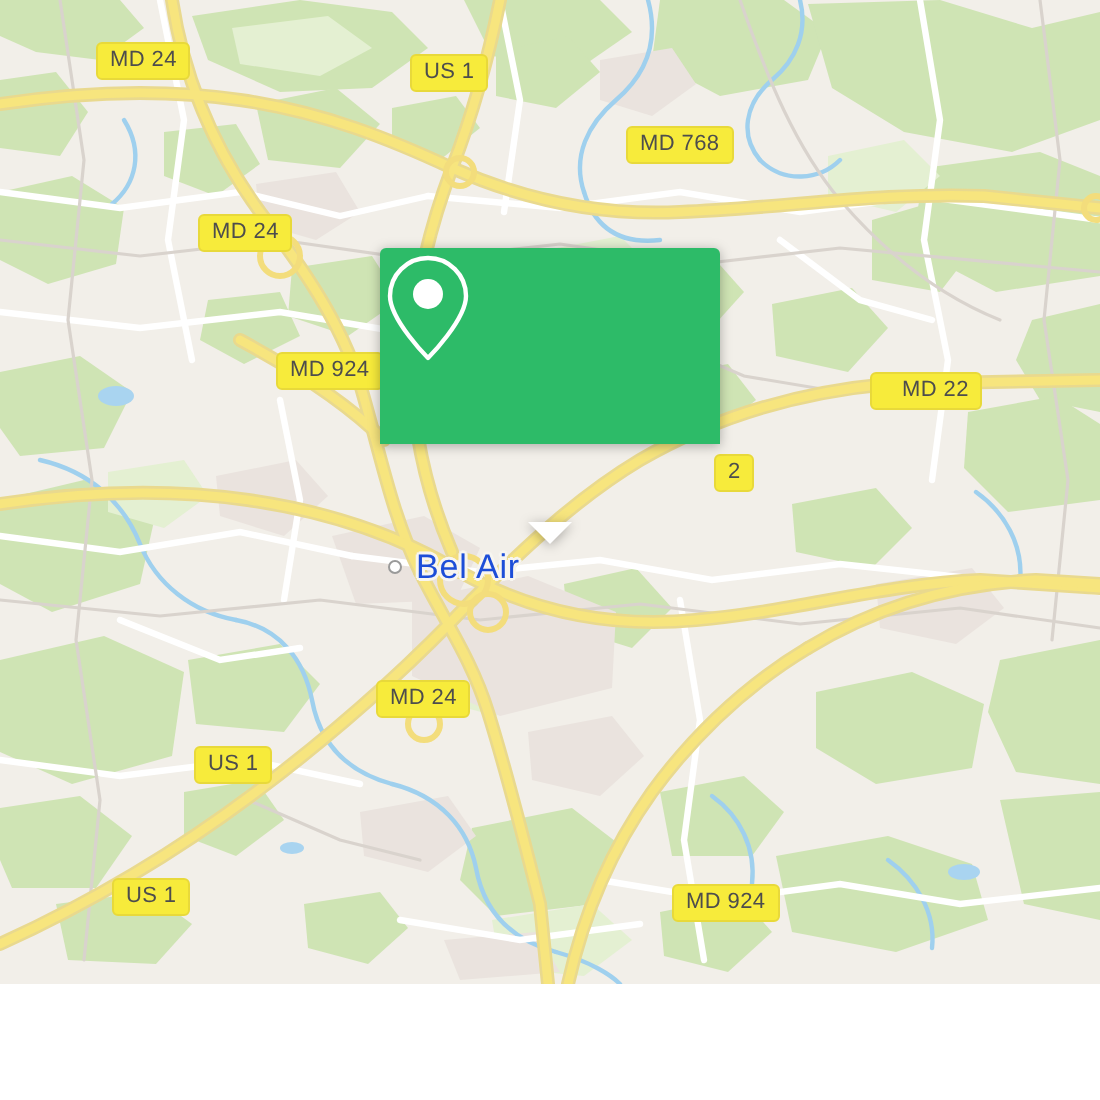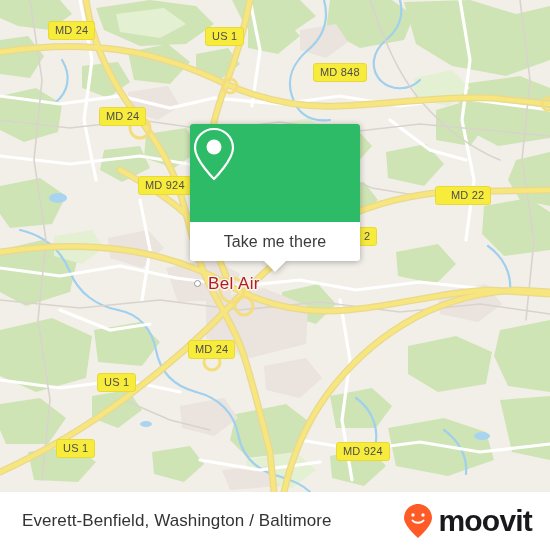--- a/index.html
+++ b/index.html
@@ -27,21 +27,21 @@
     padding:2px 6px 3px 6px;
     line-height:12px;
     white-space:nowrap;
     box-sizing:border-box;
     text-align:center;
   }
 
   
   .place-label{
     position:absolute;
-    color:#b91c1c;
+    color:#1d4ed8;
     font-size:17px;
     letter-spacing:.4px;
     white-space:nowrap;
     text-shadow:
       -1.5px 0 #f7f5f0, 1.5px 0 #f7f5f0, 0 -1.5px #f7f5f0, 0 1.5px #f7f5f0,
       -1px -1px #f7f5f0, 1px 1px #f7f5f0, -1px 1px #f7f5f0, 1px -1px #f7f5f0;
   }
   .place-dot{
     position:absolute;
     width:7px;height:7px;border-radius:50%;
@@ -252,52 +252,37 @@
         <circle cx="548" cy="104" r="6"></circle>
       </g>
     </svg>
 
     <div class="place-dot" style="left:194px;top:280px;"></div>
     <div class="place-label" style="left:208px;top:274px;">Bel Air</div>
 
     <div id="shield-layer">
         <div class="shield" style="left: 48px; top: 21px;">MD 24</div>
         <div class="shield" style="left: 205px; top: 27px;">US 1</div>
-        <div class="shield" style="left: 313px; top: 63px;">MD 848</div>
+        <div class="shield" style="left: 313px; top: 63px;">MD 768</div>
         <div class="shield" style="left: 99px; top: 107px;">MD 24</div>
         <div class="shield" style="left: 138px; top: 176px;">MD 924</div>
         <div class="shield" style="left: 435px; top: 186px; padding-left: 15px;">MD 22</div>
         <div class="shield" style="left: 357px; top: 227px;">2</div>
         <div class="shield" style="left: 188px; top: 340px;">MD 24</div>
         <div class="shield" style="left: 97px; top: 373px;">US 1</div>
         <div class="shield" style="left: 56px; top: 439px;">US 1</div>
         <div class="shield" style="left: 336px; top: 442px;">MD 924</div>
       </div>
 
     <div class="callout">
       <div class="callout-top">
         <svg width="48" height="60" viewBox="0 0 48 60">
           <path d="M24,5 C13.5,5 5,13.5 5,24 C5,36 24,55 24,55 C24,55 43,36 43,24 C43,13.5 34.5,5 24,5 Z" fill="none" stroke="#ffffff" stroke-width="2.2" stroke-linejoin="round"></path>
           <circle cx="24" cy="23" r="7.5" fill="#ffffff"></circle>
         </svg>
       </div>
-      <div class="callout-bottom">
-        <span class="callout-label">Take me there</span>
-      </div>
       <div class="callout-tail"></div>
     </div>
 
   </div>
 
-  <div class="footer">
-    <div class="footer-title">Everett-Benfield, Washington / Baltimore</div>
-    <div class="brand">
-      <svg width="30" height="36" viewBox="0 0 30 36">
-        <path d="M15,1 C7.3,1 1,7.3 1,15 C1,23 15,35 15,35 C15,35 29,23 29,15 C29,7.3 22.7,1 15,1 Z" fill="#ff5b26"></path>
-        <circle cx="10" cy="12" r="1.7" fill="#ffffff"></circle>
-        <circle cx="20" cy="12" r="1.7" fill="#ffffff"></circle>
-        <path d="M9.5,17.5 C11.6,20.4 18.4,20.4 20.5,17.5" fill="none" stroke="#ffffff" stroke-width="1.9" stroke-linecap="round"></path>
-      </svg>
-      <span class="brand-word">moovit</span>
-    </div>
-  </div>
 
 </div>
 
 </body></html>

